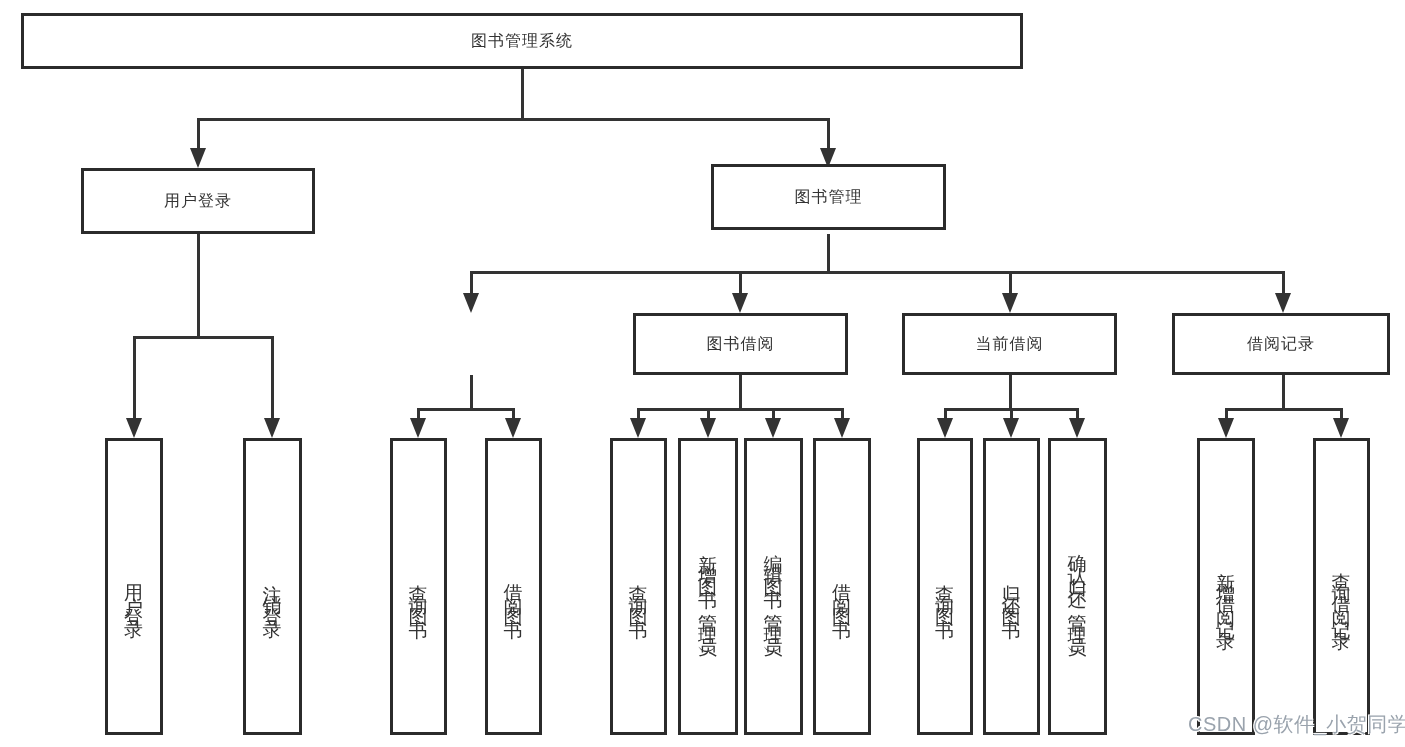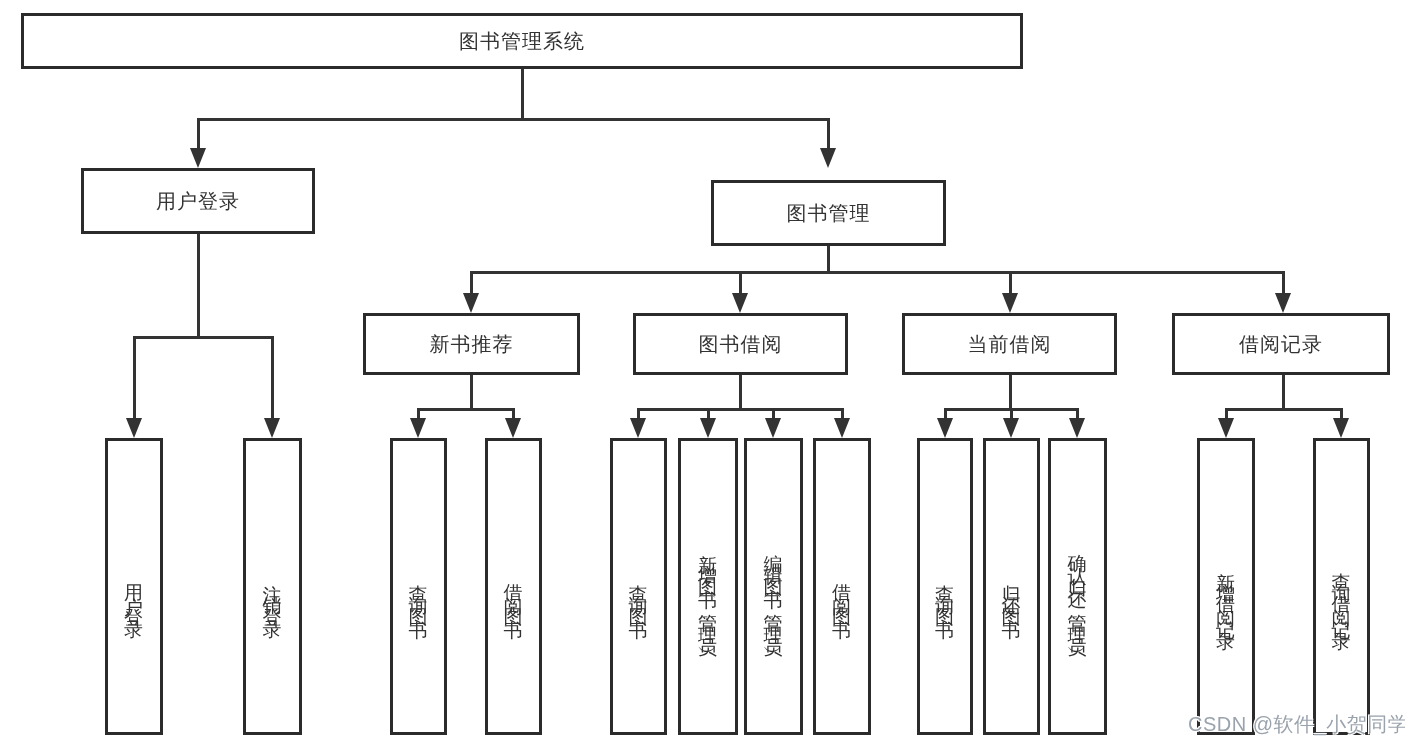--- a/index.html
+++ b/index.html
@@ -18,21 +18,21 @@
   .box {
     position: absolute;
     box-sizing: border-box;
     border: 3px solid #2b2b2b;
     background: #ffffff;
     display: flex;
     align-items: center;
     justify-content: center;
     color: #333333;
   }
-  .hbox { font-size: 20px; letter-spacing: 1px; }
+  .hbox { font-size: 16px; letter-spacing: 1px; }
   .vbox span {
     writing-mode: vertical-rl;
     text-orientation: mixed;
     font-size: 19px;
     letter-spacing: 12px;
     margin-bottom: -12px;
     line-height: 1;
     white-space: nowrap;
   }
   .line {
@@ -112,27 +112,24 @@
   <div class="arrow" style="left:1224.5px; top:408px; height:10px;"></div>
   <div class="arrow" style="left:1339.5px; top:408px; height:10px;"></div>
 
   <div class="box hbox" style="left:21px; top:13px; width:1002px; height:56px;">
     <span>图书管理系统</span>
   </div>
 
   <div class="box hbox" style="left:81px; top:168px; width:234px; height:66px;">
     <span>用户登录</span>
   </div>
-  <div class="box hbox" style="left:711px; top:180px; width:235px; height:66px;">
+  <div class="box hbox" style="left:711px; top:164px; width:235px; height:66px;">
     <span>图书管理</span>
   </div>
 
-  <div class="box hbox" style="left:363px; top:313px; width:217px; height:62px;">
-    <span>新书推荐</span>
-  </div>
   <div class="box hbox" style="left:902px; top:313px; width:215px; height:62px;">
     <span>当前借阅</span>
   </div>
   <div class="box hbox" style="left:633px; top:313px; width:215px; height:62px;">
     <span>图书借阅</span>
   </div>
   <div class="box hbox" style="left:1172px; top:313px; width:218px; height:62px;">
     <span>借阅记录</span>
   </div>
 

